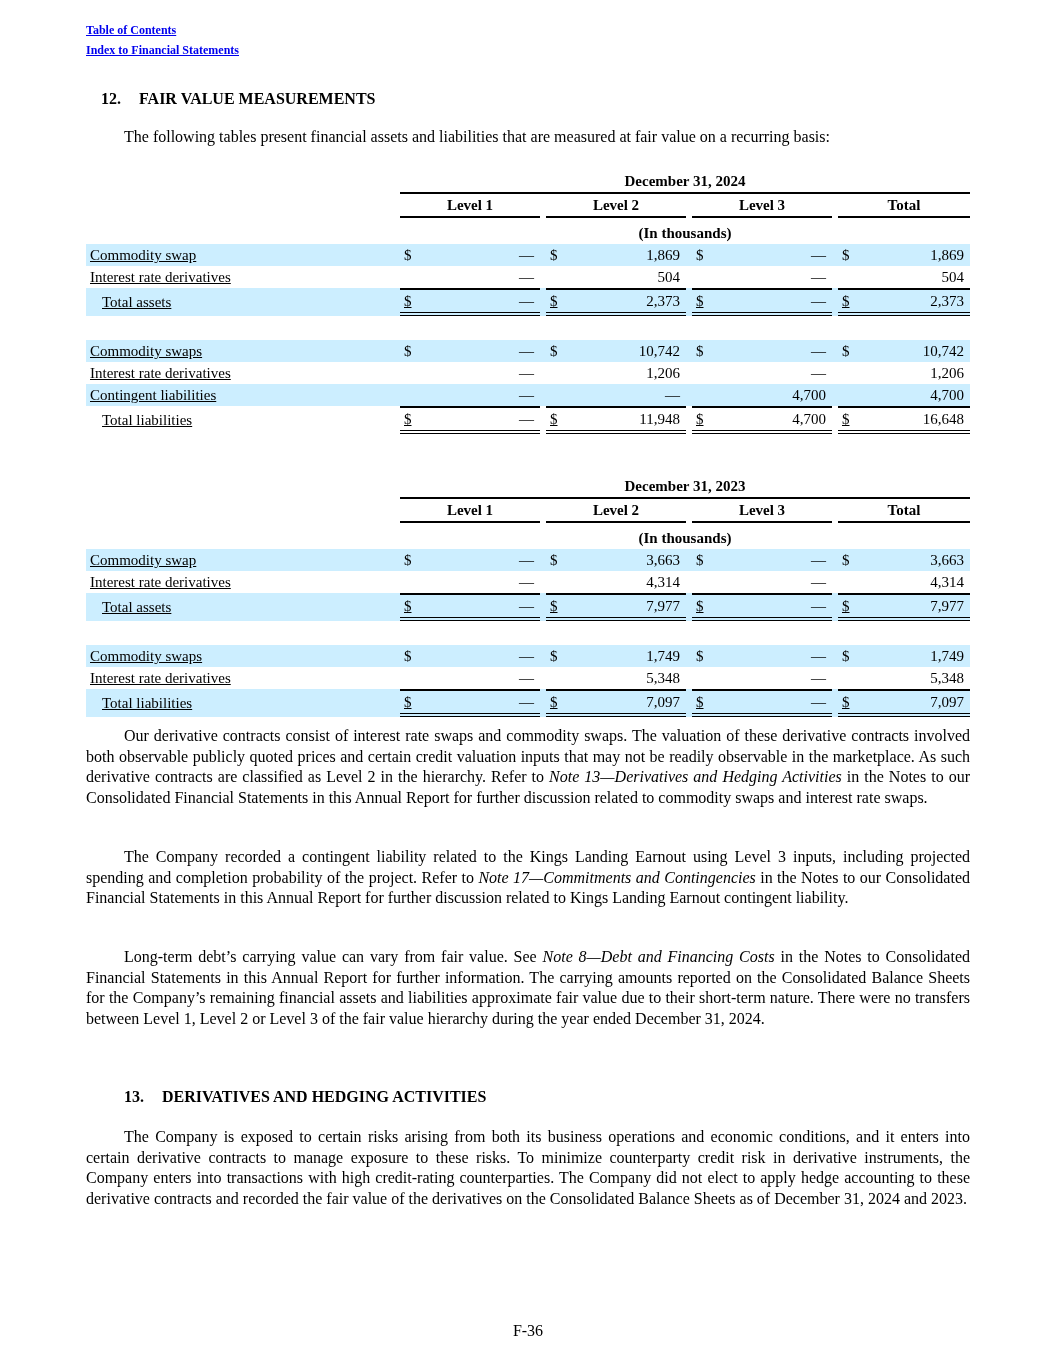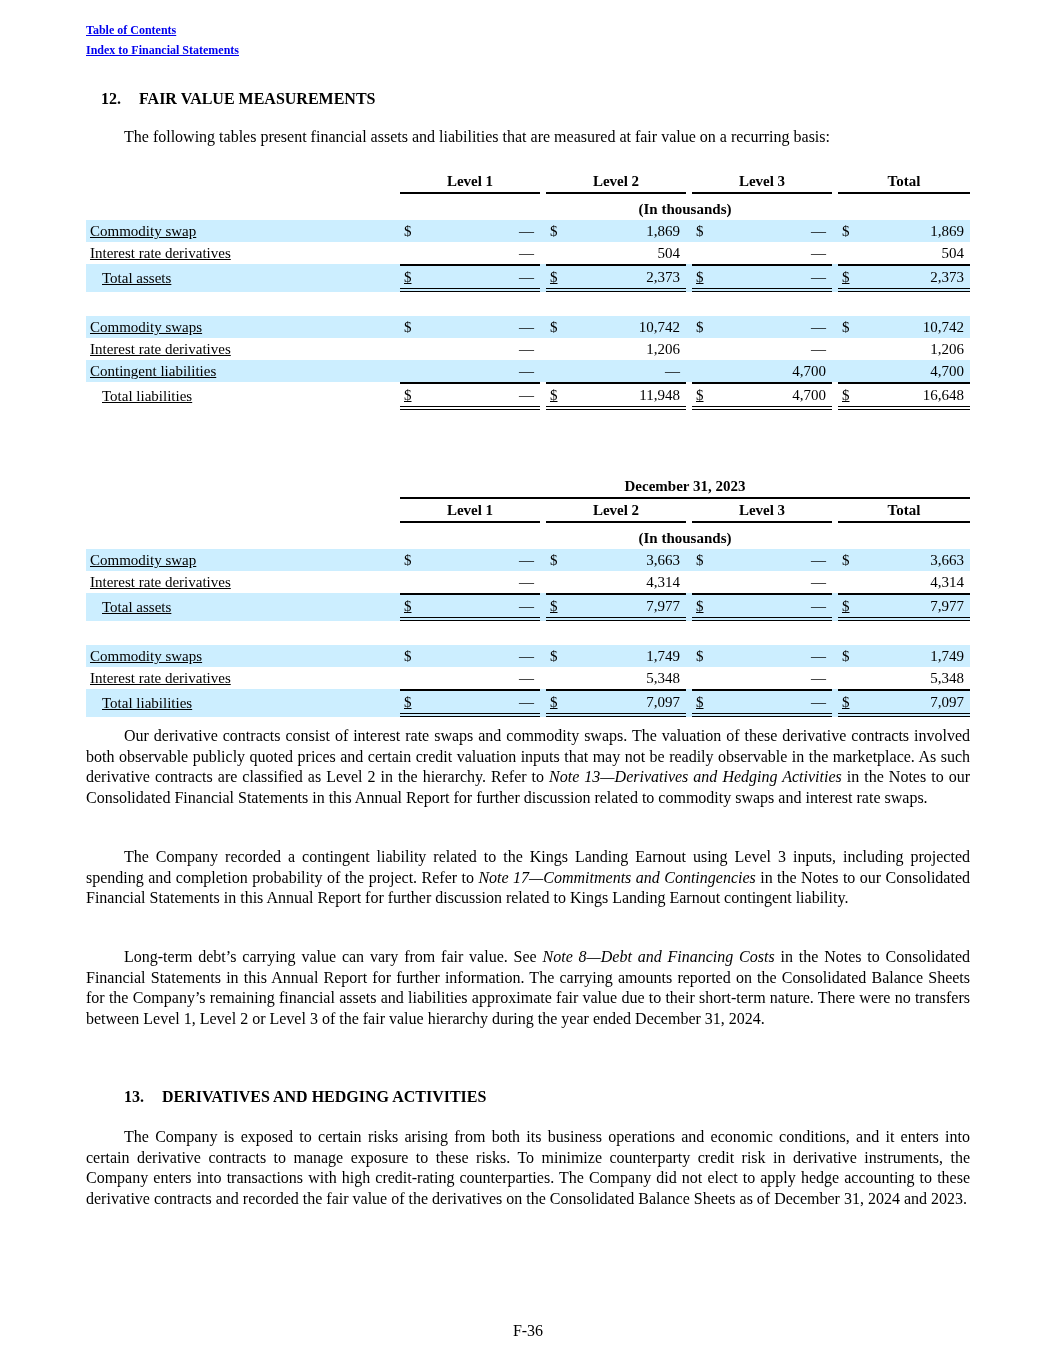--- a/index.html
+++ b/index.html
@@ -57,20 +57,24 @@
       <col style="width:22px">
         <col style="width:118px">
         <col style="width:6px">
       <col style="width:22px">
         <col style="width:118px">
         <col style="width:6px">
       <col style="width:22px">
         <col style="width:110px">
     </colgroup>
     <tbody>
+        <tr class="hdr-row">
+      <td></td>
+      <td colspan="11" class="col-hdr">December 31, 2024</td>
+    </tr>
     <tr class="hdr-row">
       <td></td>
       <td colspan="2" class="col-hdr">Level 1</td>
           <td class="gap"></td>
       <td colspan="2" class="col-hdr">Level 2</td>
           <td class="gap"></td>
       <td colspan="2" class="col-hdr">Level 3</td>
           <td class="gap"></td>
       <td colspan="2" class="col-hdr">Total</td>
     </tr>

